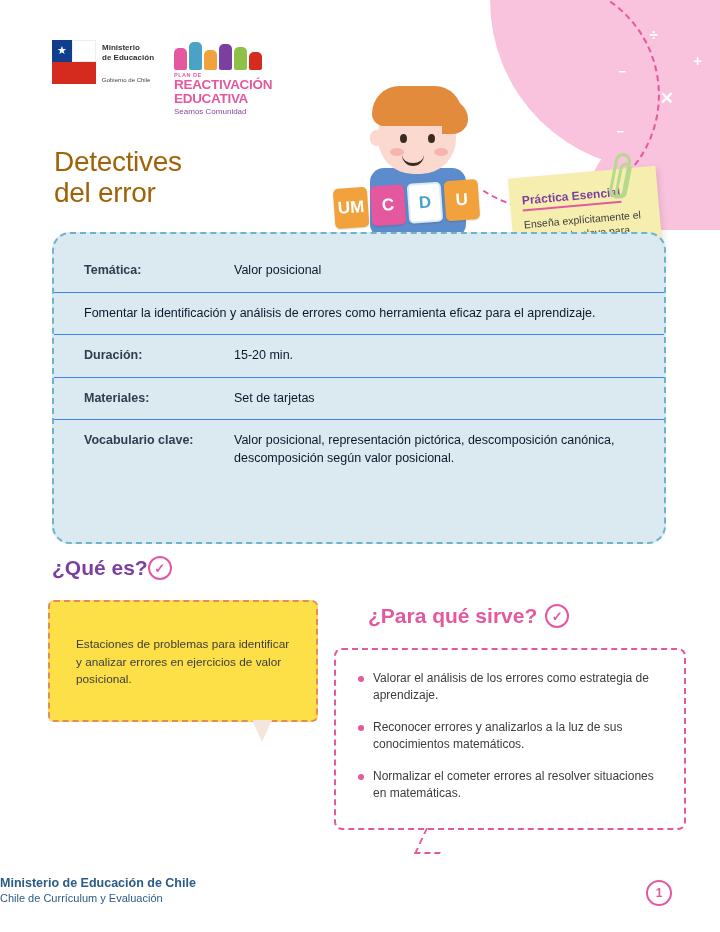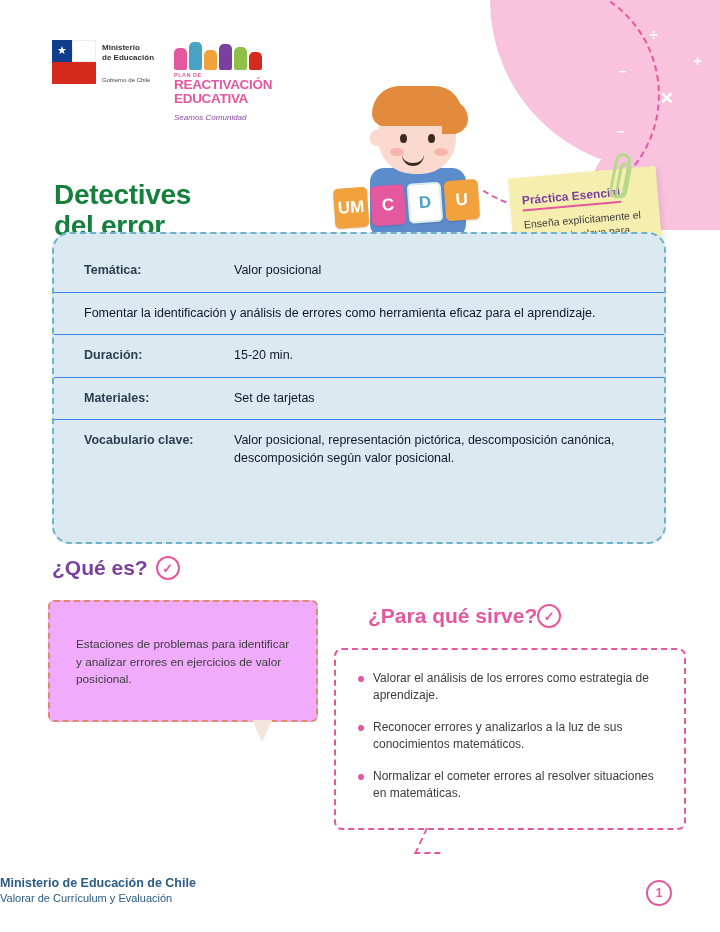--- a/index.html
+++ b/index.html
@@ -69,29 +69,29 @@
   .logo-gob-txt { font-size: 7px; line-height: 1.25; color: #333; padding-top: 3px; }
   .logo-gob-txt .b { font-weight: bold; font-size: 8px; }
   .logo-gob-sub { font-size: 6px; color: #444; margin-top: 14px; }
 
   .logo-rea { position: relative; width: 100px; }
   .hands { display: flex; gap: 2px; align-items: flex-end; height: 30px; }
   .hand { width: 13px; border-radius: 5px 5px 2px 2px; }
   .rea-txt { margin-top: 2px; }
   .rea-small { font-size: 5.5px; color: #e4589f; letter-spacing: .5px; font-weight: bold;}
   .rea-big { font-size: 13.5px; font-weight: bold; color: #e4589f; line-height: 1.02; letter-spacing: -.3px;}
-  .rea-script { font-size: 8px; color: #8a4aa0; font-style: italic; margin-top: 7px; }
+  .rea-script { font-size: 8px; color: #8a4aa0; margin-top: 1px; }
 
   
   .title {
     position: absolute;
-    top: 179px; left: 54px;
+    top: 146px; left: 54px;
     font-size: 28px;
-    font-weight: bold;
-    color: #15803d;
+    font-weight: normal;
+    color: #a16207;
     line-height: 1.12;
     letter-spacing: -0.3px;
   }
 
   
   .boy { position: absolute; top: 88px; left: 330px; width: 220px; height: 160px; }
   .boy .head {
     position: absolute; left: 48px; top: 6px;
     width: 78px; height: 80px;
     background: #fbd9cf; border-radius: 40px 40px 36px 36px;
@@ -177,51 +177,51 @@
     font-size: 12.5px; font-weight: bold; color: #2c3e50;
     line-height: 1.35;
   }
   .info-row .val {
     font-size: 12.5px; color: #0f172a; line-height: 1.4;
   }
 
   
   .qe-head {
     position: absolute; top: 556px; left: 52px;
-    display: flex; align-items: center; gap: 8px;
+    display: flex; align-items: center; 
   }
   .qe-head .t { font-size: 21px; font-weight: bold; color: #7b3fa0; }
   .check-circle {
     width: 24px; height: 24px; border-radius: 50%;
     border: 2px solid #e4589f;
     display: flex; align-items: center; justify-content: center;
     color: #e4589f; font-size: 13px; font-weight: bold;
   }
   .bubble-beige {
     position: absolute;
     top: 600px; left: 48px;
     width: 270px; height: 122px;
-    background: #f0abfc;
+    background: #fde047;
     border: 2px dashed #e08a6a;
     border-radius: 6px;
     padding: 34px 22px 0 26px;
   }
   .bubble-beige p { font-size: 11.8px; color: #3c3c3c; line-height: 1.5; }
   .tail-beige {
     position: absolute; left: 252px; top: 720px;
     width: 0; height: 0;
     border-left: 10px solid transparent;
     border-right: 10px solid transparent;
     border-top: 22px solid #f4e6dc;
   }
 
   
   .pq-head {
     position: absolute; top: 604px; left: 368px;
-    display: flex; align-items: center; 
+    display: flex; align-items: center; gap: 8px;
   }
   .pq-head .t { font-size: 21px; font-weight: bold; color: #e4589f; }
   .check-circle.pink { border-color: #e4589f; color: #e4589f; }
   .bubble-pink {
     position: absolute;
     top: 648px; left: 334px;
     width: 352px; height: 182px;
     border: 2px dashed #e4589f;
     border-radius: 8px;
     padding: 20px 22px 0 22px;
@@ -380,15 +380,15 @@
   </div>
   <div class="bullet">
     <div class="dot"></div>
     <p>Normalizar el cometer errores al resolver situaciones en matemáticas.</p>
   </div>
 </div>
 <div class="tail-pink"></div>
 
 <div class="footer">
   <div class="f1">Ministerio de Educación de Chile</div>
-  <div class="f2">Valorar de Currículum y Evaluación</div>
+  <div class="f2">Chile de Currículum y Evaluación</div>
 </div>
 <div class="page-num">1</div>
 
 </body></html>

